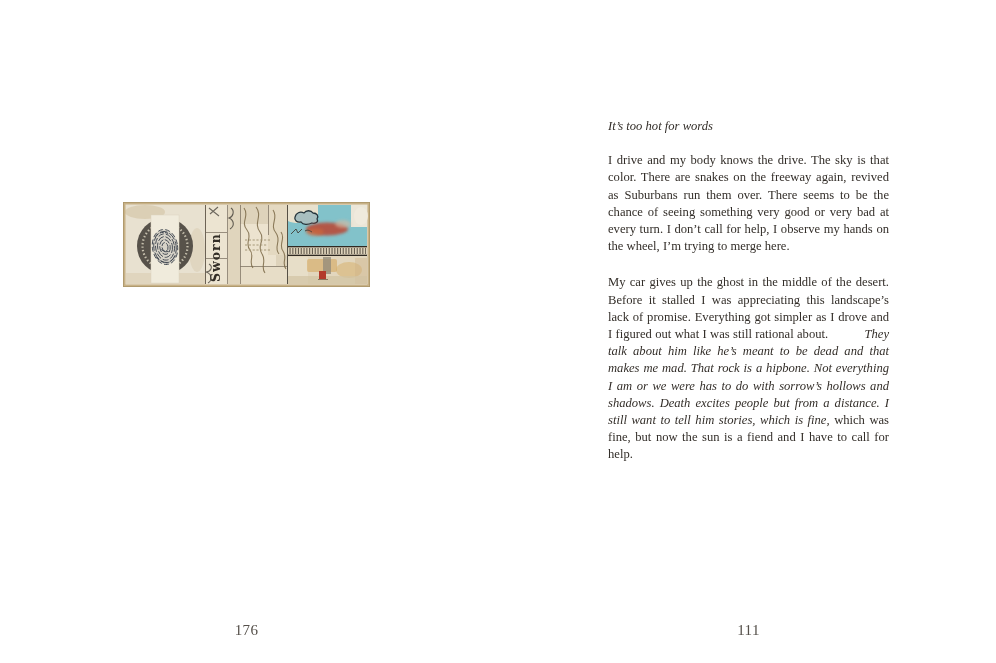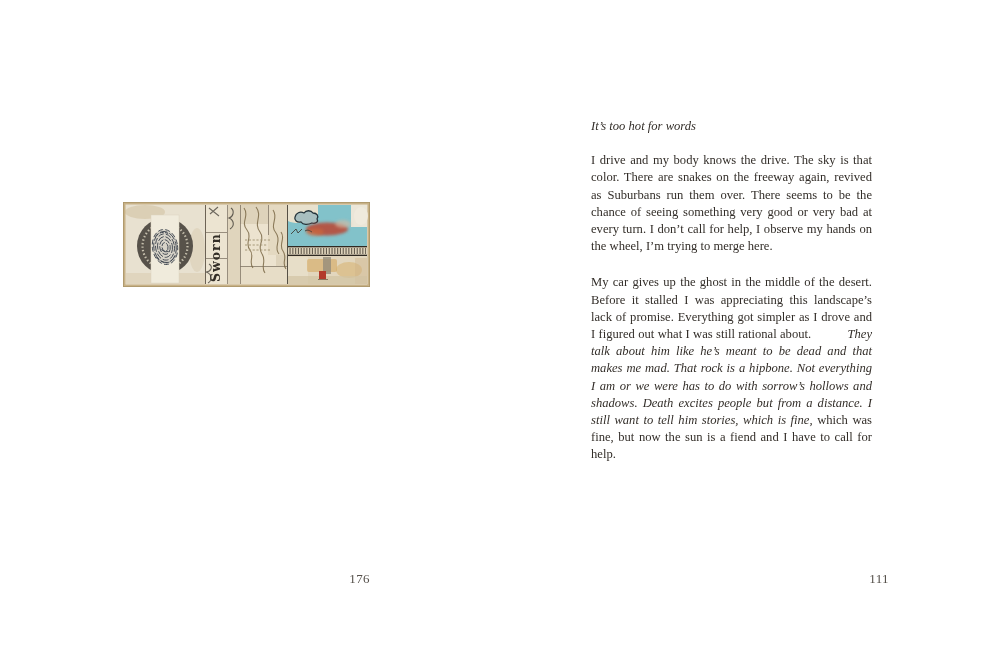--- a/index.html
+++ b/index.html
@@ -27,29 +27,29 @@
   .page{position:absolute;top:0;width:498px;height:663px;}
   .page-left{left:0;}
   .page-right{left:498px;}
 
   .artwork{
     position:absolute;left:123px;top:202px;width:247px;height:85px;margin:0;
   }
   .artwork svg{display:block;width:247px;height:85px;}
 
   .folio{
-    position:absolute;top:572px;
-    font-size:13px;line-height:14px;letter-spacing:.4px;
-    color:var(--c-folio-text);text-align:right;
+    position:absolute;top:623px;
+    font-size:15px;line-height:14px;letter-spacing:.4px;
+    color:var(--c-folio-text);text-align:center;
   }
   .folio-left{left:123px;width:247px;}
   .folio-right{left:110px;width:281px;}
 
   .textblock{
-    position:absolute;left:93px;top:118px;width:281px;
+    position:absolute;left:110px;top:118px;width:281px;
     color:var(--c-body-text);
     font-size:12.6px;line-height:17.2px;
   }
   .heading{margin:0 0 17px 0;font-style:italic;}
   .para{margin:0 0 19px 0;text-align:justify;}
   .para:last-child{margin-bottom:0;}
   .seg-italic{font-style:italic;margin-left:33px;}
   .seg-roman{font-style:normal;}
 </style>
 </head>

